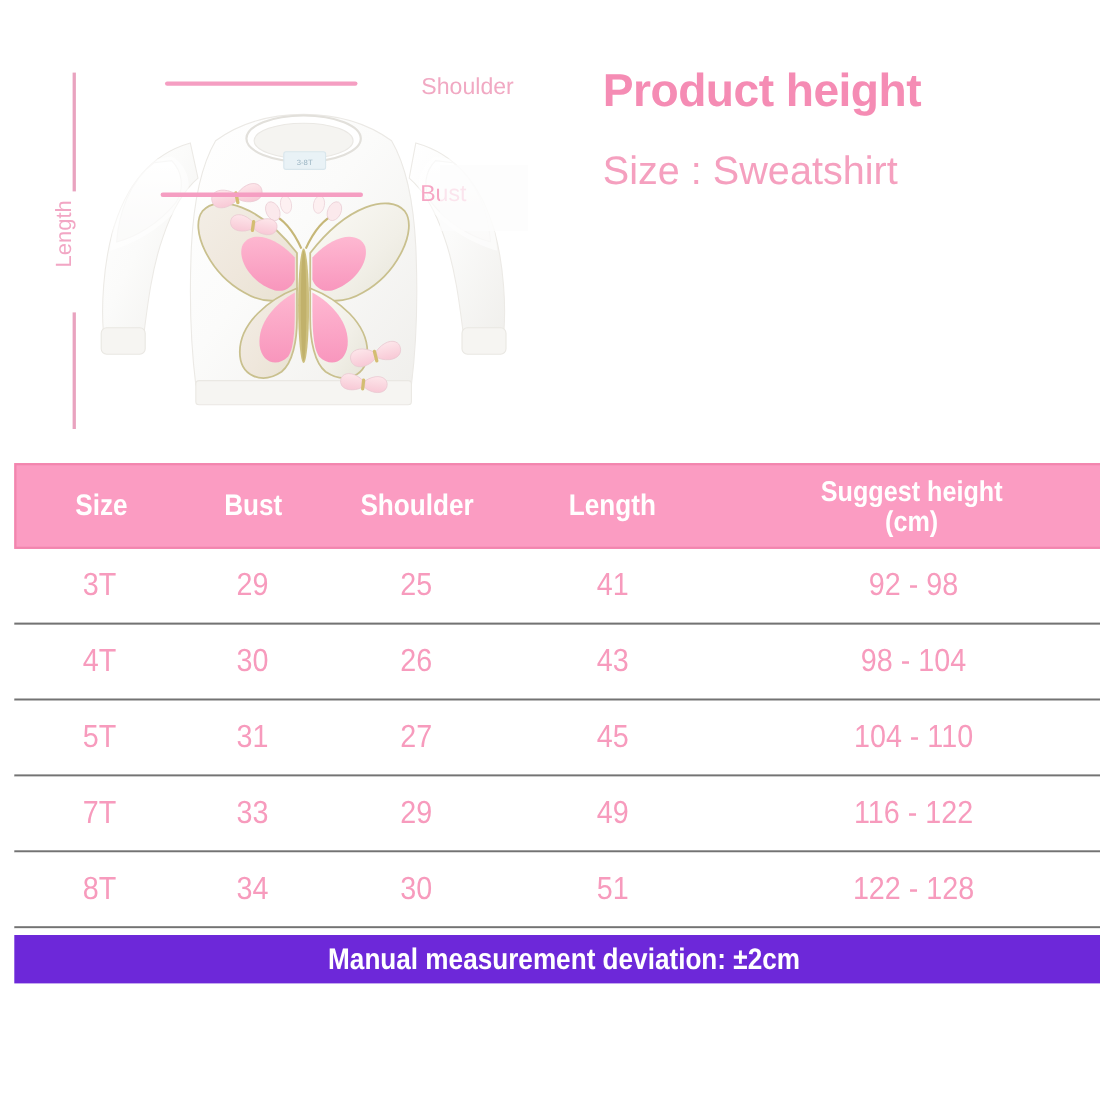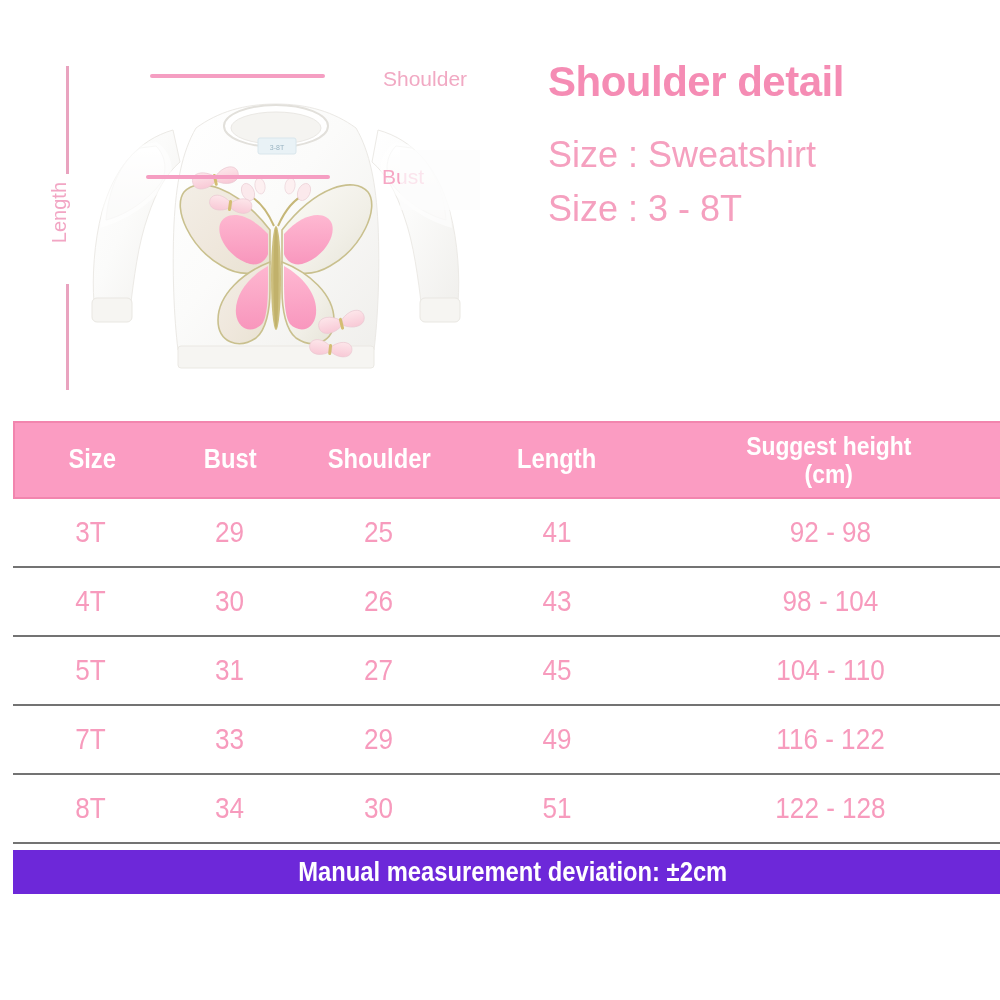--- a/index.html
+++ b/index.html
@@ -326,23 +326,22 @@
     <div class="label-bust">Bust</div>
     <div class="bust-veil"></div>
 
     <div class="guide-vert-wrap">
       <div class="guide-vert-line"></div>
       <div class="guide-vert-mask"></div>
     </div>
     <div class="label-length">Length</div>
 
     <div class="detail-block">
-      <div class="detail-title">Shoulder detail</div>
+      <div class="detail-title">Product height</div>
       <div class="detail-row">Size : Sweatshirt</div>
-      <div class="detail-row">Size :  3 - 8T</div>
     </div>
   </div>
 
   <div class="table-wrap">
 
     <div class="thead">
       <div class="cell c-size">Size</div>
       <div class="cell c-bust">Bust</div>
       <div class="cell c-shoulder">Shoulder</div>
       <div class="cell c-length">Length</div>

